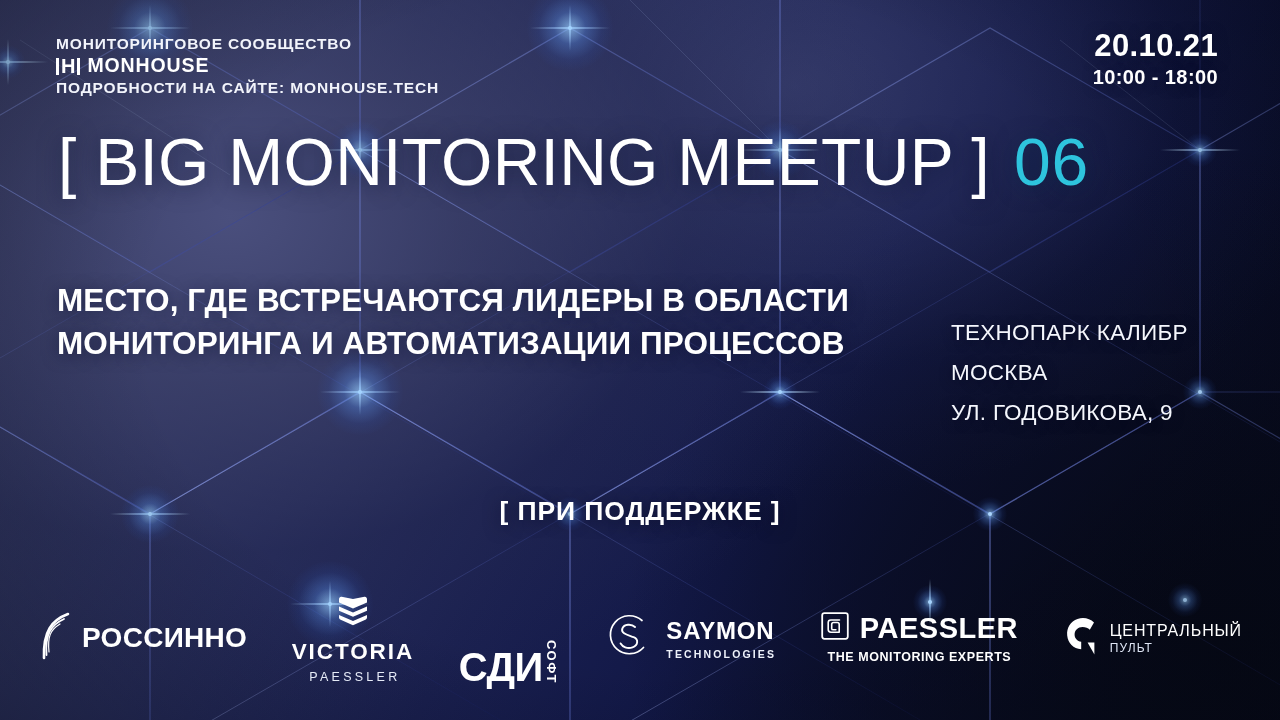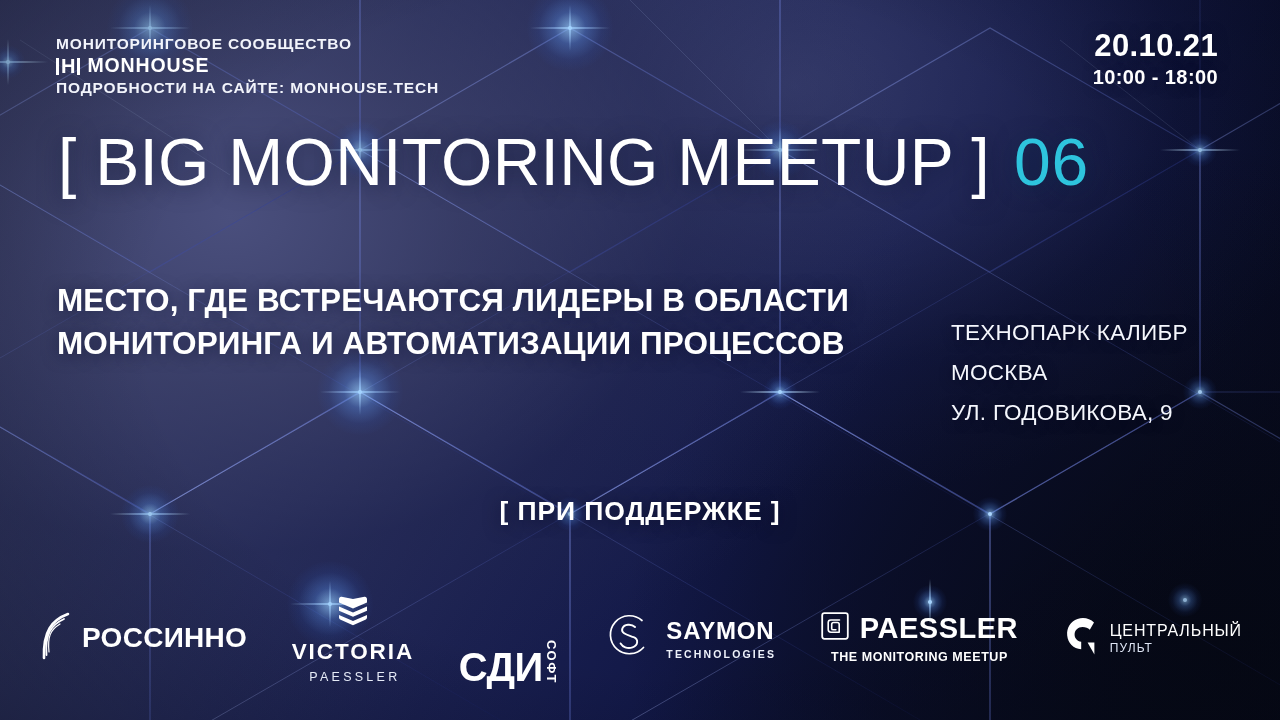--- a/index.html
+++ b/index.html
@@ -518,21 +518,21 @@
       <div class="sponsor sp-paessler">
         <span class="p-top">
           <span>
             <svg width="28" height="28" viewBox="0 0 28 28" fill="none" aria-hidden="true">
               <rect x="1.2" y="1.2" width="25.6" height="25.6" rx="2.2" stroke="#ffffff" stroke-width="1.8" fill="none"></rect>
               <path d="M18.5 8 L9.8 8 C8.2 8 7.2 9.1 7.2 10.6 L7.2 17.6 C7.2 19.1 8.3 20.2 9.9 20.2 L18.2 20.2 L18.2 12.4 C18.2 11.2 17.4 10.5 16.3 10.5 L12.6 10.5 C11.5 10.5 10.7 11.3 10.7 12.4 L10.7 16.4 C10.7 17.3 11.3 17.8 12.2 17.8 L14.9 17.8" stroke="#ffffff" stroke-width="1.6" fill="none" stroke-linecap="round" stroke-linejoin="round"></path>
             </svg>
           </span>
           <span class="p-name">PAESSLER</span>
         </span>
-        <span class="p-sub">THE MONITORING MEETUP</span>
+        <span class="p-sub">THE MONITORING EXPERTS</span>
       </div>
 
       <div class="sponsor sp-pult">
         <span>
           <svg width="36" height="44" viewBox="0 0 36 44" fill="none" aria-hidden="true">
             <path d="M31 8.5 C27 4.5, 20.5 3, 14.5 5 C7.5 7.4, 3.5 13.8, 4.2 21.4 C4.9 29, 10.4 34.6, 18.2 35.2 L18.2 27.8 C14.2 27.2, 11.6 24.3, 11.6 20.5 C11.6 16.2, 15 13, 19.6 13 C22.6 13, 25 14, 26.8 15.8 Z" fill="#ffffff"></path>
             <path d="M24.6 28.6 L31.4 28.6 L31.4 40.5 Z" fill="#ffffff"></path>
           </svg>
         </span>
         <span class="cp-text">

